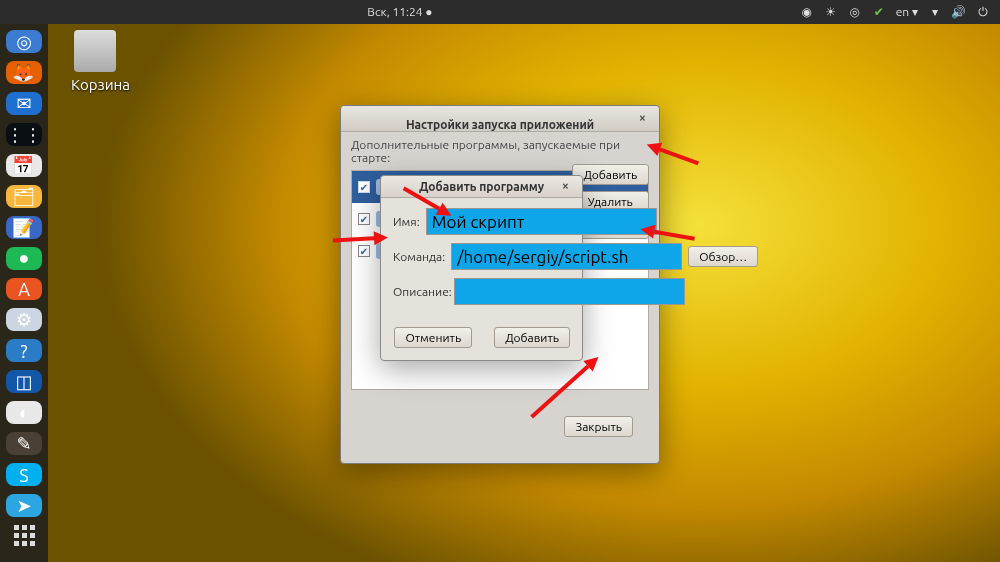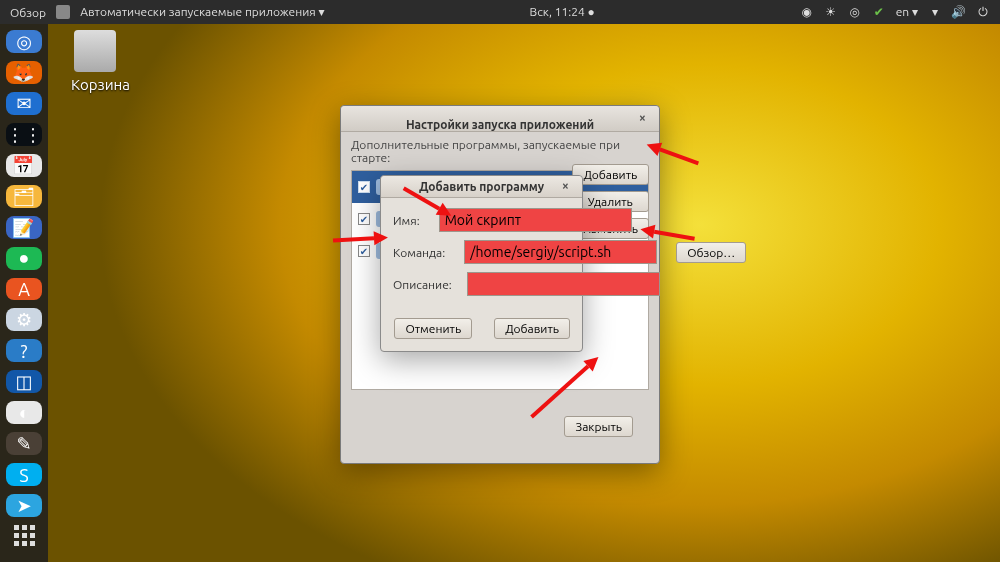--- a/index.html
+++ b/index.html
@@ -91,24 +91,24 @@
   background:#e5e1db; border:1px solid #8a8a8a; border-radius:4px;
   box-shadow:0 8px 30px rgba(0,0,0,.35); z-index:70; font-size:12px; color:#333;
 }
 .dialog .titlebar {
   background: linear-gradient(#ece8e2,#d7d1c9); height:22px;
   display:flex; align-items:center; justify-content:center; font-weight:bold;
   border-bottom:1px solid #b0aaa2; border-radius:4px 4px 0 0; position:relative;
 }
 .dialog .titlebar .close { position:absolute; right:6px; top:3px; width:14px; height:14px; color:#555; cursor:pointer;}
 .dialog .body { padding:10px 12px 6px; }
-.dialog .row { display:flex; align-items:center; margin-bottom:8px; gap:19px; }
+.dialog .row { display:flex; align-items:center; margin-bottom:8px; gap:6px; }
 .dialog .row label { width:55px; text-align:left; }
 .dialog .row input {
-  flex:1; border:1px solid #9d968c; padding:3px 5px; font-size:14px; background:#ef4444;
+  flex:1; border:1px solid #9d968c; padding:3px 5px; font-size:17px; background:#0ea5e9;
 }
 .dialog .footer { display:flex; justify-content:flex-end; gap:22px; padding:8px 12px 12px; }
 
 
 .arrow {
   position:absolute; width:70px; height:14px; z-index:90; pointer-events:none;
 }
 .arrow .shaft {
   position:absolute; top:5px; left:0; right:14px; height:4px; background:#e11;
 }
@@ -117,25 +117,20 @@
   border-top:7px solid transparent; border-bottom:7px solid transparent;
   border-left:14px solid #e11;
 }
 </style>
 </head>
 <body>
 
 <div class="desktop"></div>
 
 <div class="top-panel">
-  <div class="left">
-    <span>Обзор</span>
-    <span class="win-icon"></span>
-    <span>Автоматически запускаемые приложения ▾</span>
-  </div>
   <div class="center">Вск, 11:24 ●</div>
   <div class="right">
     <span class="ico">◉</span>
     <span class="ico">☀</span>
     <span class="ico">◎</span>
     <span class="ico" style="color:#6cc24a">✔</span>
     <span>en ▾</span>
     <span class="ico">▾</span>
     <span class="ico">🔊</span>
     <span class="ico">⏻</span>

